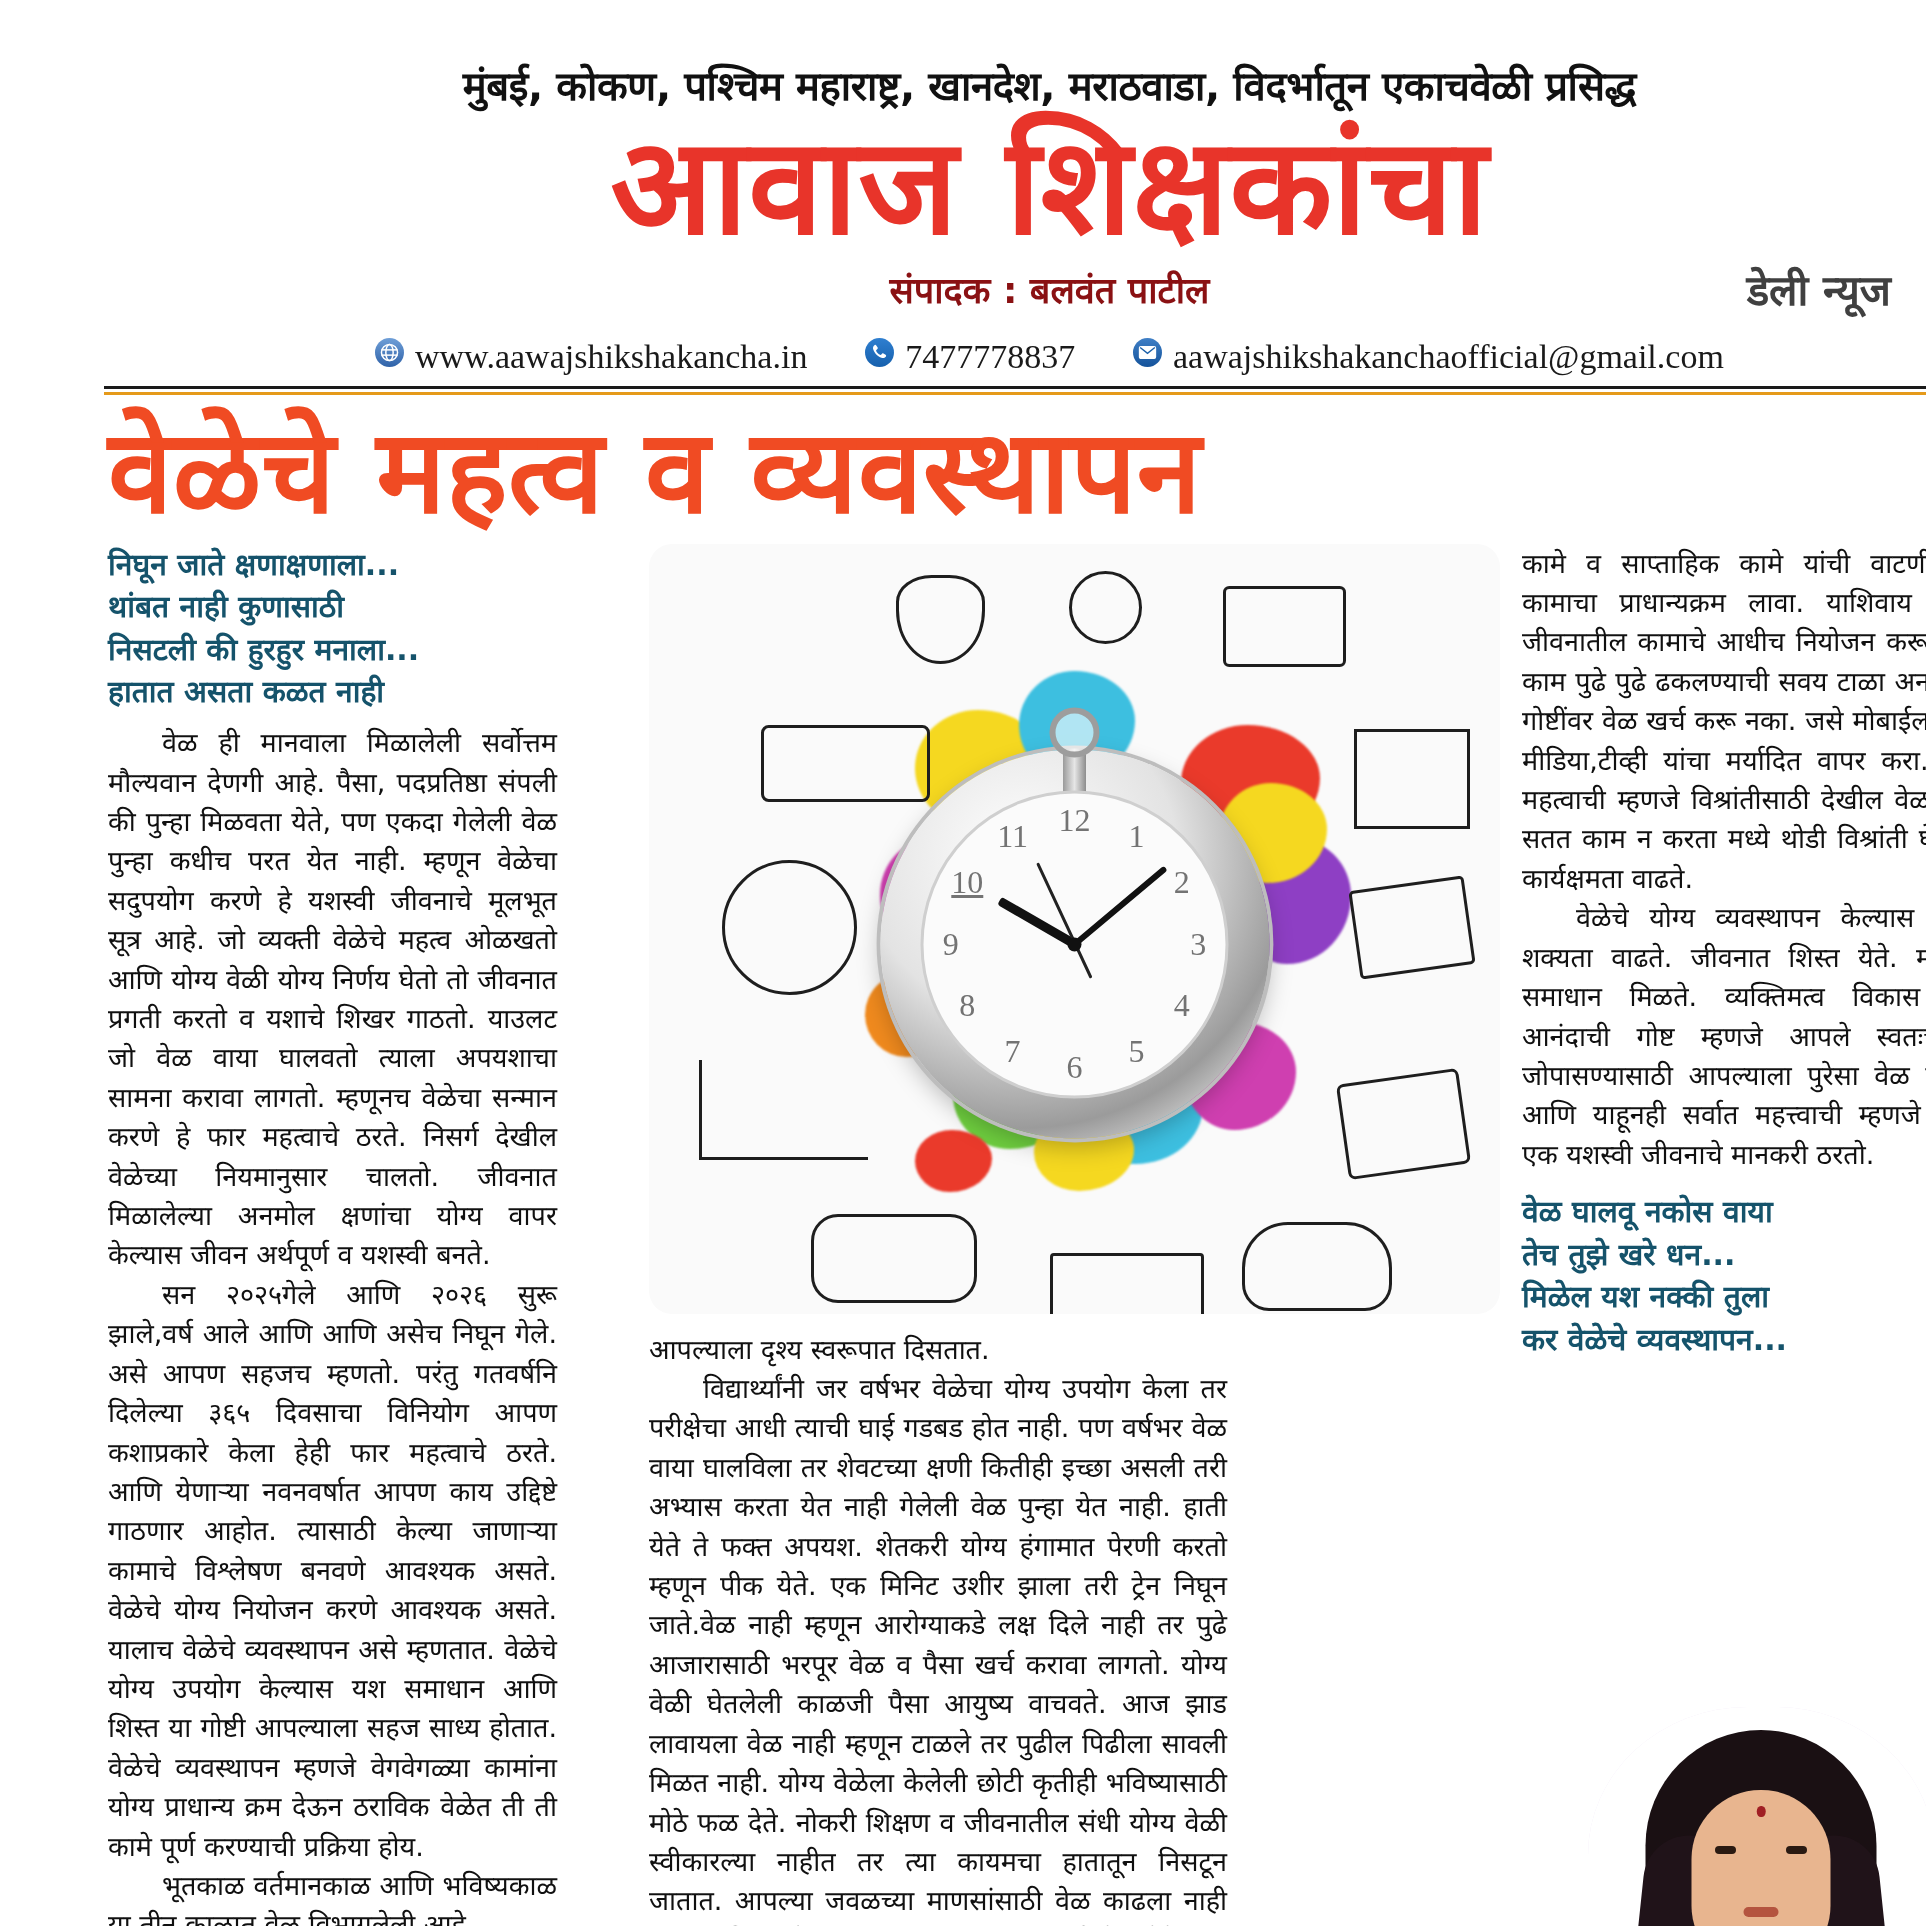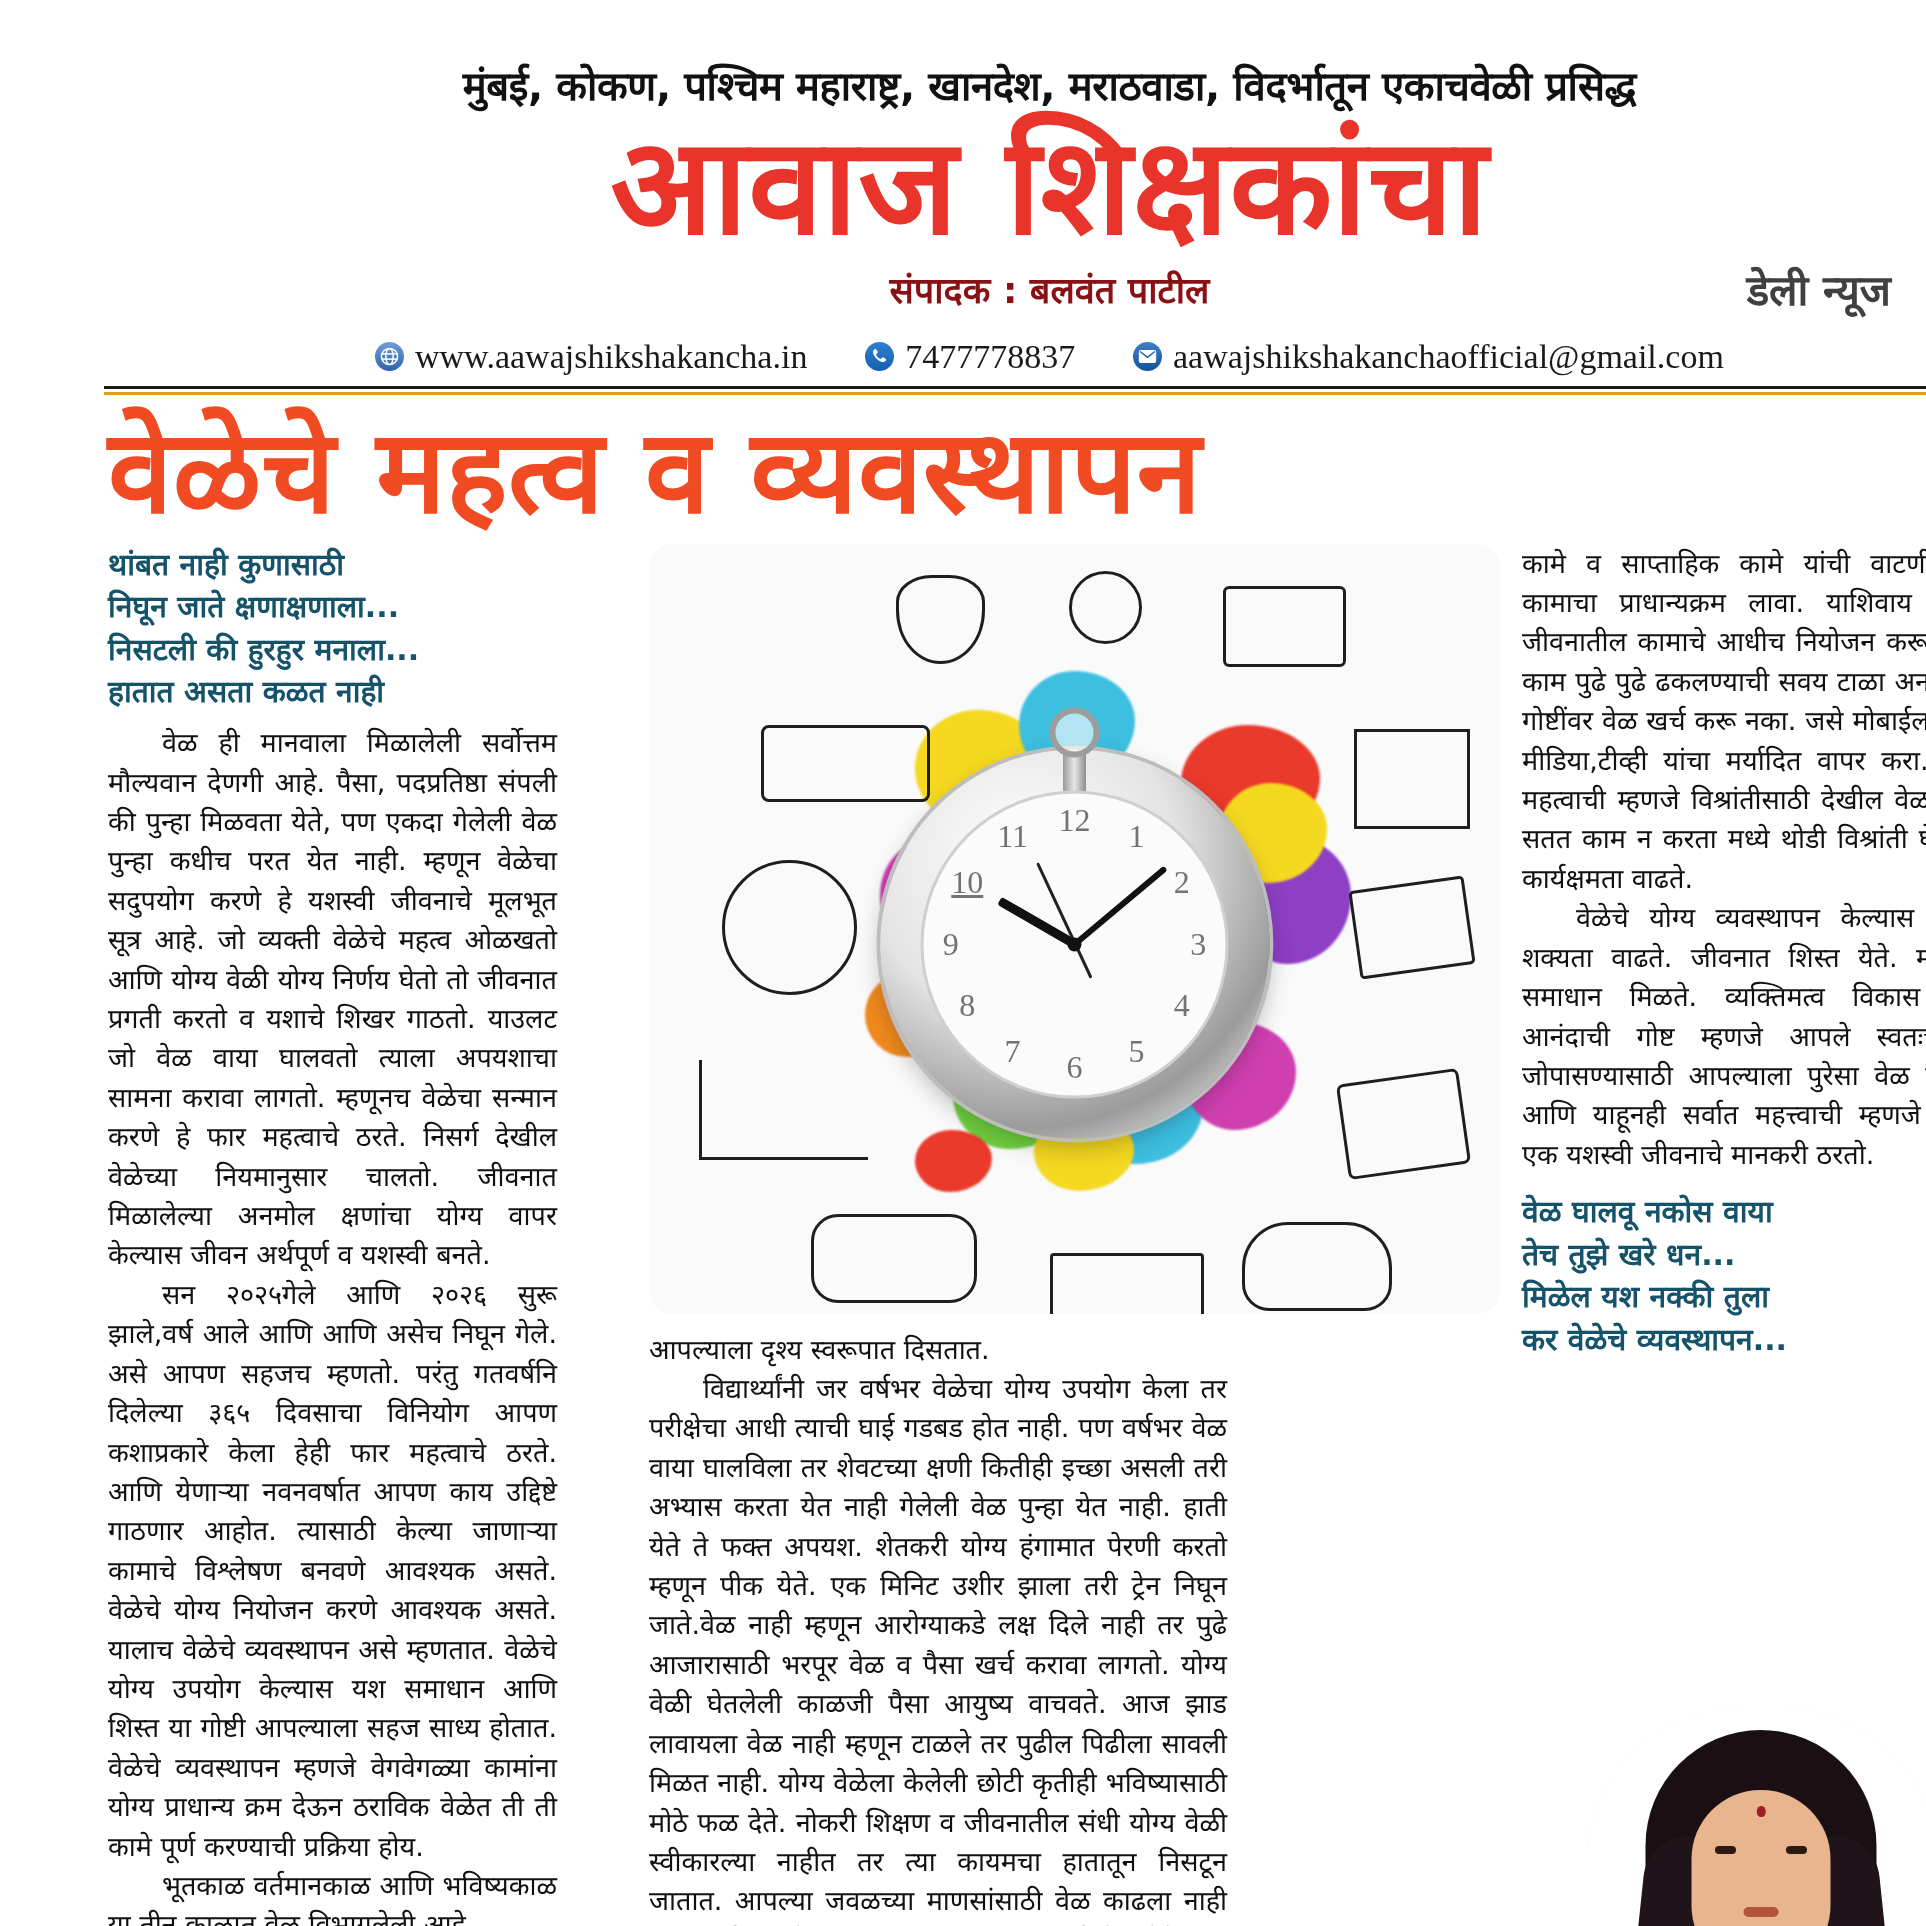--- a/index.html
+++ b/index.html
@@ -81,21 +81,20 @@
     display: flex;
     align-items: center;
     justify-content: center;
     gap: 58px;
     margin-top: 14.6px;
     padding-bottom: 10px;
   }
 
   .contact-item {
     display: flex;
-    align-items: center;
     gap: 10.8px;
     font-family: "Liberation Serif", serif;
     font-size: 34px;
     color: #1a1a1a;
     white-space: nowrap;
   }
 
   .cicon {
     width: 29px; height: 29px;
     border-radius: 50%;
@@ -342,22 +341,22 @@
   </div>
 
   <div class="rule-top"></div>
 
   <div class="headline">वेळेचे महत्व व व्यवस्थापन</div>
 
   <div class="body-area">
 
     <div class="col col-1">
       <div class="poem">
+        <div>निघून जाते क्षणाक्षणाला...</div>
         <div>थांबत नाही कुणासाठी</div>
-        <div>निघून जाते क्षणाक्षणाला...</div>
         <div>निसटली की हुरहुर मनाला...</div>
         <div>हातात असता कळत नाही</div>
       </div>
       <p class="body">वेळ ही मानवाला मिळालेली सर्वोत्तम मौल्यवान देणगी आहे. पैसा, पदप्रतिष्ठा संपली की पुन्हा मिळवता येते, पण एकदा गेलेली वेळ पुन्हा कधीच परत येत नाही. म्हणून वेळेचा सदुपयोग करणे हे यशस्वी जीवनाचे मूलभूत सूत्र आहे. जो व्यक्ती वेळेचे महत्व ओळखतो आणि योग्य वेळी योग्य निर्णय घेतो तो जीवनात प्रगती करतो व यशाचे शिखर गाठतो. याउलट जो वेळ वाया घालवतो त्याला अपयशाचा सामना करावा लागतो. म्हणूनच वेळेचा सन्मान करणे हे फार महत्वाचे ठरते. निसर्ग देखील वेळेच्या नियमानुसार चालतो. जीवनात मिळालेल्या अनमोल क्षणांचा योग्य वापर केल्यास जीवन अर्थपूर्ण व यशस्वी बनते.</p>
       <p class="body">सन २०२५गेले आणि २०२६ सुरू झाले,वर्ष आले आणि आणि असेच निघून गेले. असे आपण सहजच म्हणतो. परंतु गतवर्षनि दिलेल्या ३६५ दिवसाचा विनियोग आपण कशाप्रकारे केला हेही फार महत्वाचे ठरते. आणि येणाऱ्या नवनवर्षात आपण काय उद्दिष्टे गाठणार आहोत. त्यासाठी केल्या जाणाऱ्या कामाचे विश्लेषण बनवणे आवश्यक असते. वेळेचे योग्य नियोजन करणे आवश्यक असते. यालाच वेळेचे व्यवस्थापन असे म्हणतात. वेळेचे योग्य उपयोग केल्यास यश समाधान आणि शिस्त या गोष्टी आपल्याला सहज साध्य होतात. वेळेचे व्यवस्थापन म्हणजे वेगवेगळ्या कामांना योग्य प्राधान्य क्रम देऊन ठराविक वेळेत ती ती कामे पूर्ण करण्याची प्रक्रिया होय.</p>
       <p class="body">भूतकाळ वर्तमानकाळ आणि भविष्यकाळ या तीन काळात वेळ विभागलेली आहे.</p>
 
     </div>
 
     <div class="illus-wrap">

